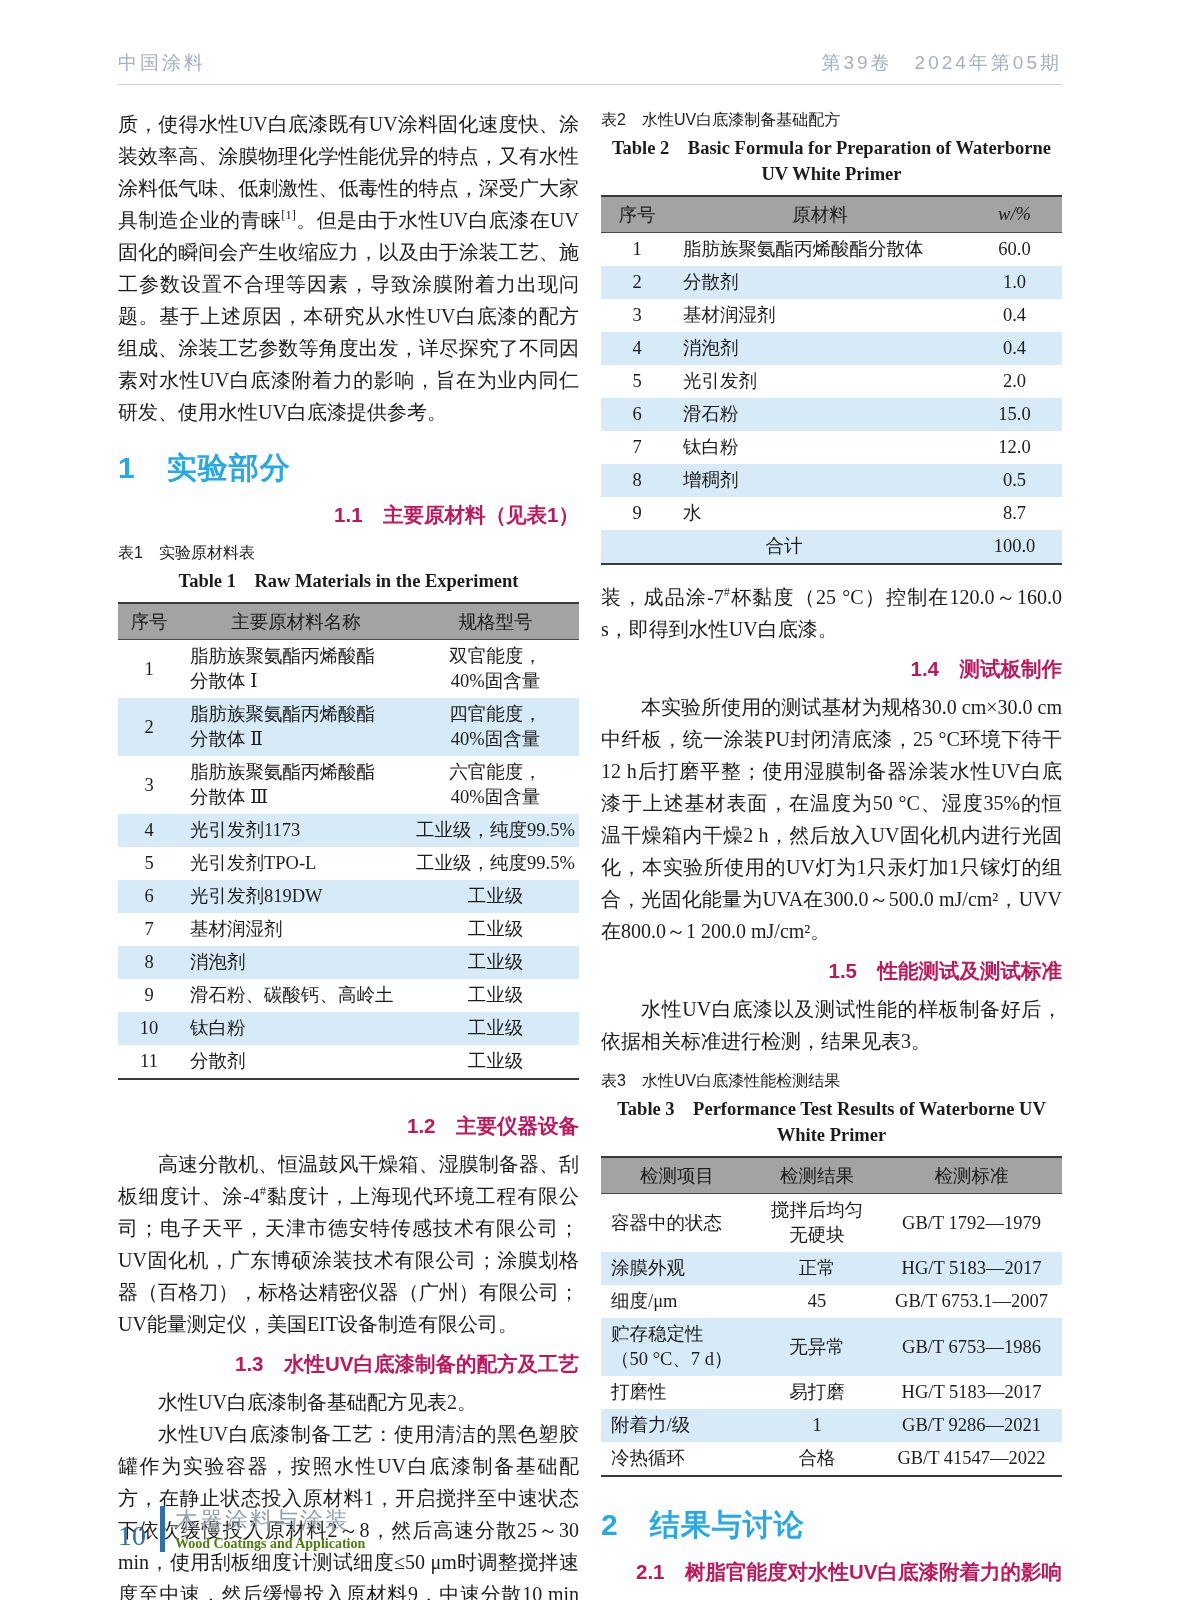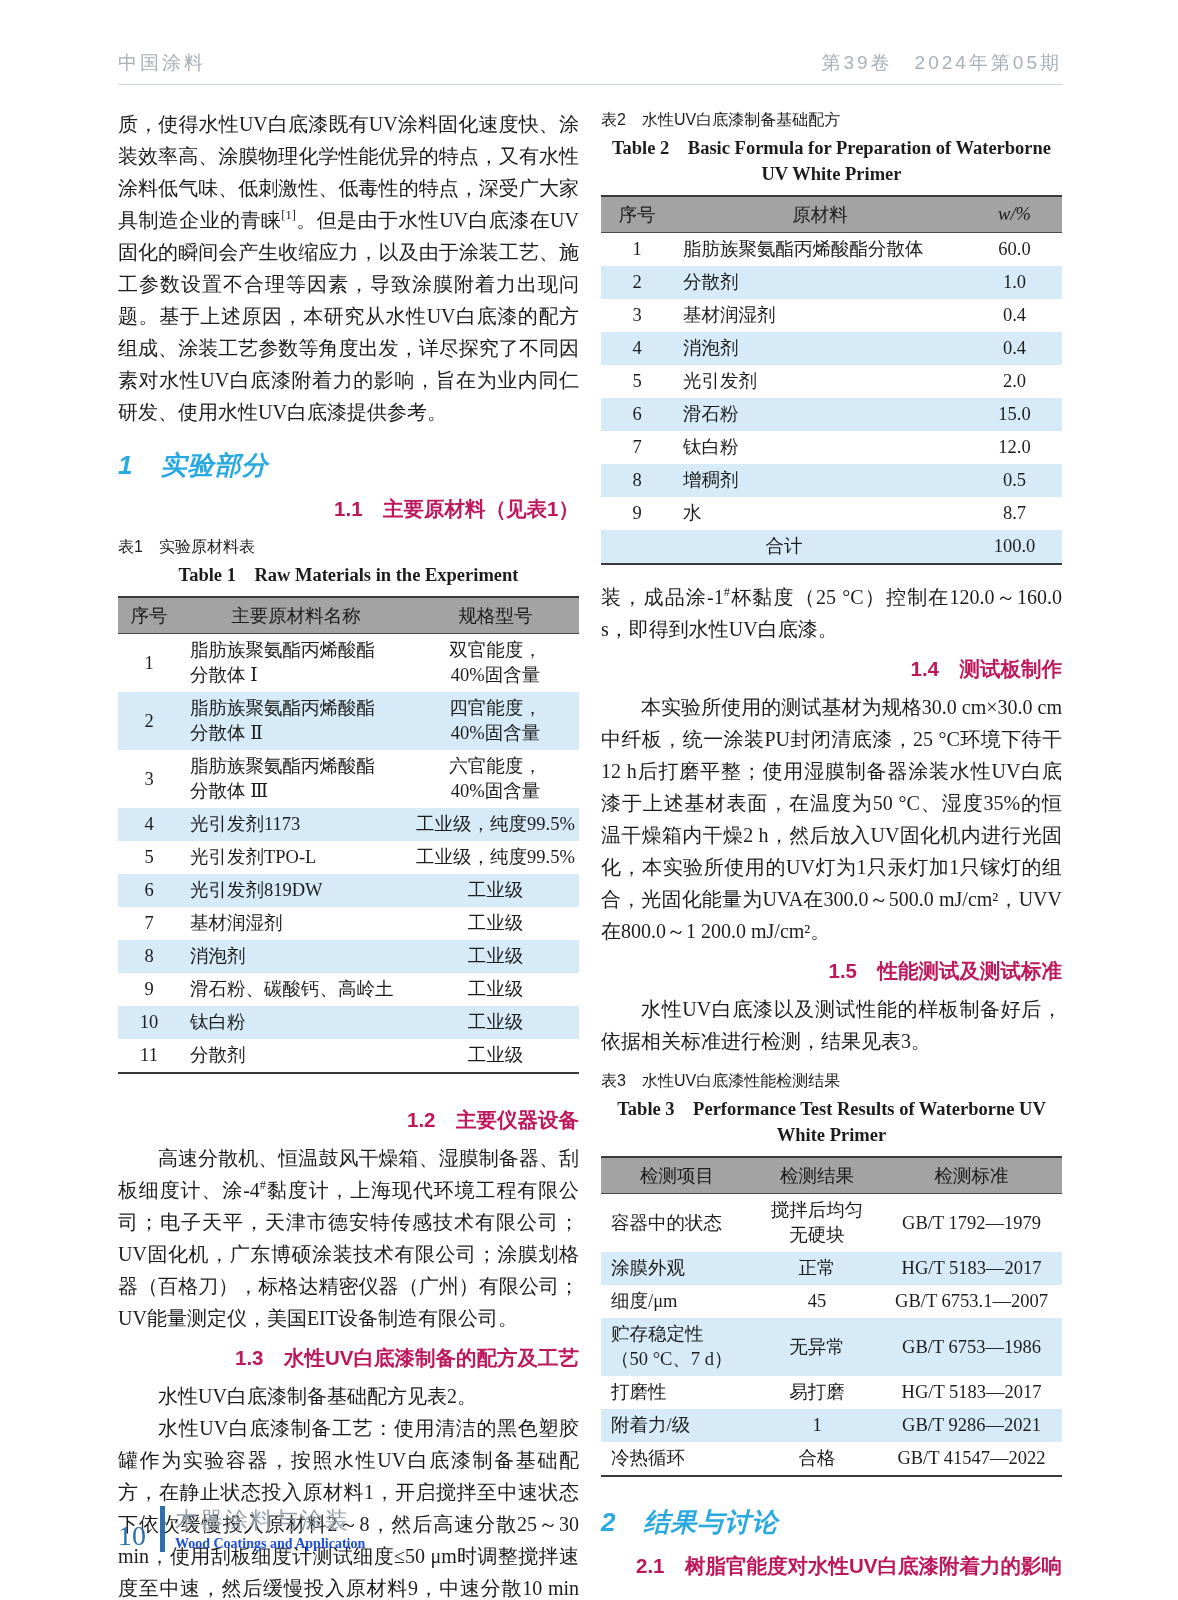--- a/index.html
+++ b/index.html
@@ -29,22 +29,22 @@
   }
   .col { width:461px; }
   .para {
     font-size:20px; line-height:32px; text-align:justify;
     text-justify:inter-ideograph;
   }
   .para.indent { text-indent:2em; }
   .sup { vertical-align:super; font-size:0.62em; line-height:0; }
   .h1 {
     font-family:"Liberation Sans","DejaVu Sans",sans-serif;
-    color:#29a9e1; font-size:26px; font-weight:bold;
-    margin:20px 0 12px 0; letter-spacing:1px;font-style:italic;
+    color:#29a9e1; font-size:30px; font-weight:bold;
+    margin:20px 0 12px 0; letter-spacing:1px;
   }
   .h2 {
     font-family:"Liberation Sans","DejaVu Sans",sans-serif;
     color:#be185d; font-size:20.5px; font-weight:bold;
     margin:10px 0 8px 0;
     text-align:right;
   }
   
   .tbl-caption-zh {
     font-size:16px; font-weight:normal;
@@ -78,21 +78,21 @@
     font-size:28px; color:#2e6fae; margin-right:14px;
     align-self:flex-end;
   }
   .footer .bar { width:5px; height:46px; background:#2e6fae; margin-right:10px; }
   .footer .ft-text .zh {
     font-family:"Liberation Sans","DejaVu Sans",sans-serif;
     font-size:23px; color:#93a0ab; letter-spacing:2px;
   }
   .footer .ft-text .en {
     font-family:"Liberation Serif","DejaVu Serif",serif;
-    font-size:14px; color:#1d4ed8; font-weight:bold;
+    font-size:14px; color:#4d7c0f; font-weight:bold;
   }
   .spacer-sm { height:6px; }
 </style>
 </head>
 <body>
 
 <div class="page">
 
   <div class="running-header">
     <span>中国涂料</span>
@@ -253,21 +253,21 @@
               <td class="left">水</td>
               <td>8.7</td>
             </tr>
           <tr>
               <td colspan="2">合计</td>
               <td>100.0</td>
             </tr>
         </tbody>
       </table>
 
-      <p class="para" style="margin-top:16px"><span>装，成品涂-1</span><span class="sup">#</span><span>杯黏度（25 °C）控制在120.0～160.0 s，即得到水性UV白底漆。</span></p>
+      <p class="para" style="margin-top:16px"><span>装，成品涂-7</span><span class="sup">#</span><span>杯黏度（25 °C）控制在120.0～160.0 s，即得到水性UV白底漆。</span></p>
 
       <div class="h2">1.4　测试板制作</div>
       <p class="para indent">本实验所使用的测试基材为规格30.0 cm×30.0 cm中纤板，统一涂装PU封闭清底漆，25 °C环境下待干12 h后打磨平整；使用湿膜制备器涂装水性UV白底漆于上述基材表面，在温度为50 °C、湿度35%的恒温干燥箱内干燥2 h，然后放入UV固化机内进行光固化，本实验所使用的UV灯为1只汞灯加1只镓灯的组合，光固化能量为UVA在300.0～500.0 mJ/cm²，UVV在800.0～1 200.0 mJ/cm²。</p>
 
       <div class="h2">1.5　性能测试及测试标准</div>
       <p class="para indent">水性UV白底漆以及测试性能的样板制备好后，依据相关标准进行检测，结果见表3。</p>
 
       <div class="tbl-caption-zh">表3　水性UV白底漆性能检测结果</div>
       <div class="tbl-caption-en">Table 3　Performance Test Results of Waterborne UV White Primer</div>
 

